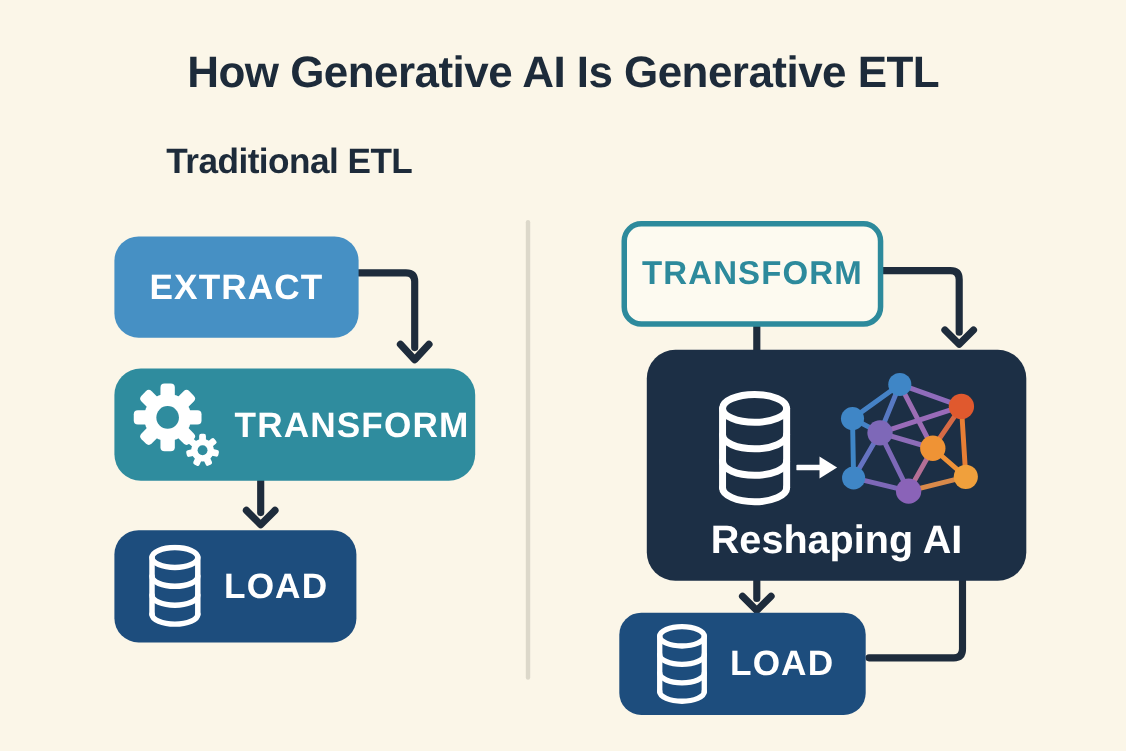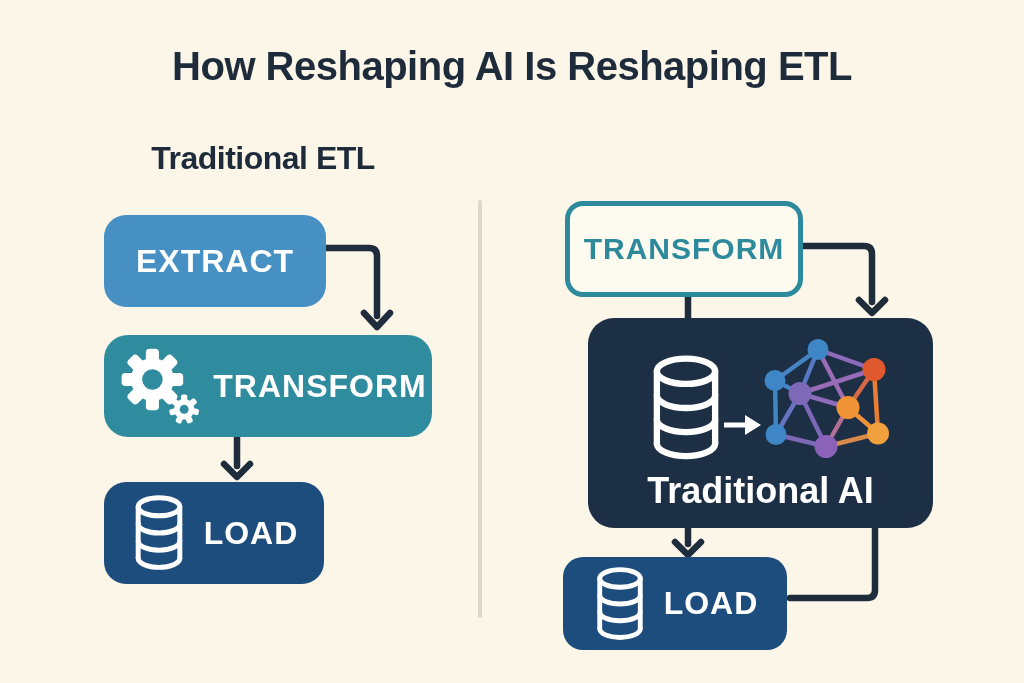--- a/index.html
+++ b/index.html
@@ -7,21 +7,21 @@
     --transform-teal:#2f8c9e; --load-navy:#1d4d7d; --genai-dark:#1c2f45;
     --connector:#1e2c3c; --teal-outline:#2d8a9c; --divider:#dcd8ca;
     --card-cream:#fdfaf0;
   }
   *{margin:0;padding:0;box-sizing:border-box;}
   body{font-family:"Liberation Sans",sans-serif;background:#888;}
   .canvas{position:relative;width:1024px;height:683px;background:var(--background);overflow:hidden;}
 
   .title{position:absolute;top:44px;left:0;width:100%;text-align:center;
          font-size:40px;font-weight:700;letter-spacing:-0.5px;color:var(--title-text);}
-  .col-header{position:absolute;top:140px;font-size:32px;font-weight:700;
+  .col-header{position:absolute;top:128px;font-size:32px;font-weight:700;
          color:var(--title-text);text-align:center;letter-spacing:-0.5px;}
   .hdr-left{left:95px;width:336px;}
   .hdr-right{left:558px;width:338px;}
 
   .divider{position:absolute;left:478px;top:200px;width:4px;height:418px;
          background:var(--divider);border-radius:2px;}
 
   .box{position:absolute;display:flex;align-items:center;justify-content:center;
        color:#fff;font-weight:700;}
   .box .label{font-size:32px;font-weight:700;letter-spacing:1px;}
@@ -47,21 +47,21 @@
   .genai-nn{position:absolute;left:170px;top:16px;}
 
   .connector-layer{position:absolute;left:0;top:0;width:1024px;height:683px;
        pointer-events:none;}
 </style>
 </head>
 <body>
 
 <div class="canvas">
 
-  <div class="title">How Reshaping AI Is Reshaping ETL</div>
+  <div class="title">How Generative AI Is Generative ETL</div>
 
   <div class="col-header hdr-left">Traditional ETL</div>
 
   <div class="divider"></div>
 
   <svg class="connector-layer" width="1024" height="683" viewBox="0 0 1024 683" fill="none" stroke="#1e2c3c" stroke-width="6.5" stroke-linecap="round" stroke-linejoin="round">
     <path d="M326 248 H369 Q377 248 377 256 V316"></path>
     <path d="M364 313 L377 327 L390 313"></path>
     <path d="M237 437 V466"></path>
     <path d="M224 464 L237 477 L250 464"></path>
@@ -160,21 +160,21 @@
         <circle cx="60" cy="14" r="10.5" fill="#3f86c6"></circle>
         <circle cx="17" cy="45" r="10.5" fill="#3f86c6"></circle>
         <circle cx="42" cy="58" r="11.5" fill="#7e68b8"></circle>
         <circle cx="116" cy="34" r="11.5" fill="#e0592e"></circle>
         <circle cx="90" cy="72" r="11.5" fill="#ef9335"></circle>
         <circle cx="18" cy="99" r="10.5" fill="#3f86c6"></circle>
         <circle cx="68" cy="111" r="11.5" fill="#8a63b8"></circle>
         <circle cx="120" cy="98" r="11" fill="#f0a03c"></circle>
       </g>
     </svg>
-    <div class="genai-caption">Traditional AI</div>
+    <div class="genai-caption">Reshaping AI</div>
   </div>
 
   <div class="box load-right-box">
     <svg width="56" height="74" viewBox="0 0 60 84" fill="none" stroke="#ffffff" stroke-width="5.5" stroke-linecap="round">
       <ellipse cx="30" cy="13" rx="23" ry="10"></ellipse>
       <path d="M7 13 V70"></path>
         <path d="M53 13 V70"></path>
       <path d="M7 32 A23 10 0 0 0 53 32"></path>
       <path d="M7 51 A23 10 0 0 0 53 51"></path>
       <path d="M7 70 A23 10 0 0 0 53 70"></path>

